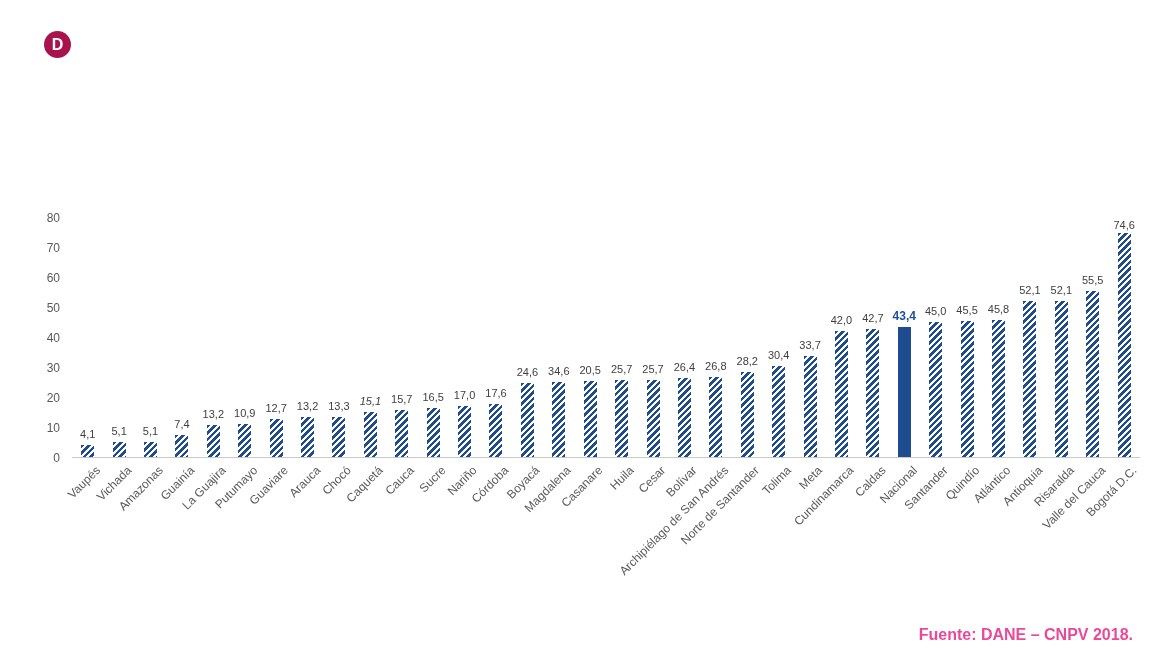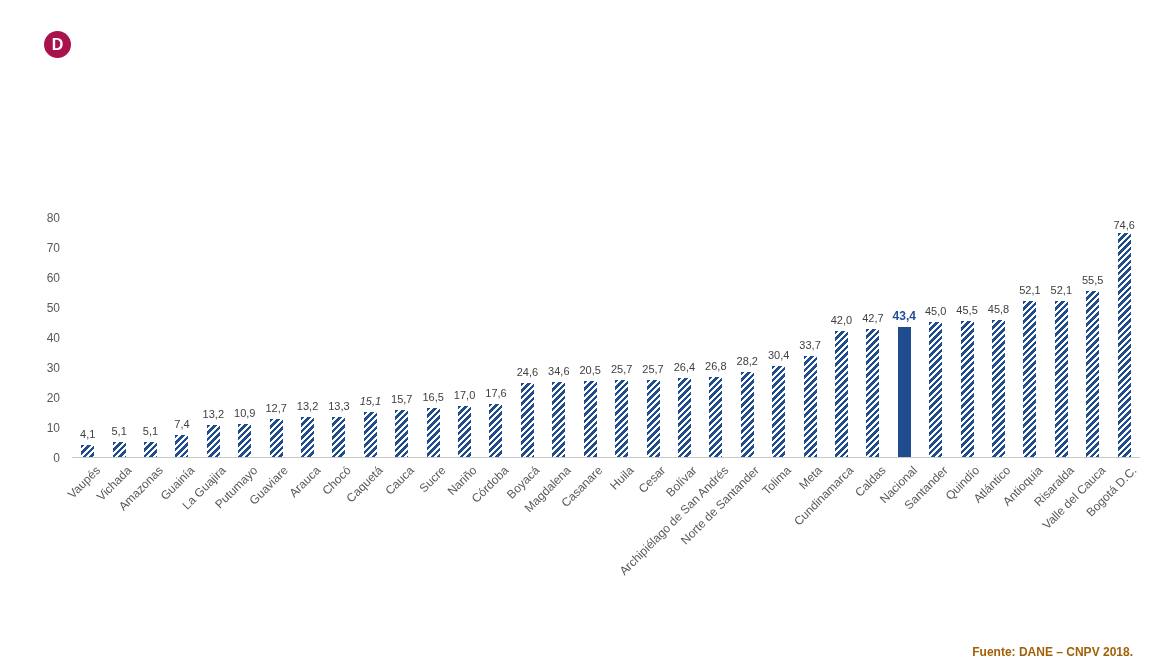--- a/index.html
+++ b/index.html
@@ -38,22 +38,22 @@
        background:repeating-linear-gradient(135deg, var(--bar-blue) 0 2.5px, #ffffff 2.5px 4.6px);}
   .bar.solid{background:var(--bar-blue);}
   .val{position:absolute; left:50%; transform:translateX(-50%); font-size:11px;
        color:var(--value-gray); white-space:nowrap; line-height:12px;}
   .val.hval{font-weight:700; color:var(--title-blue); font-size:12px;}
   .xlab{position:absolute; top:calc(100% + 7px); right:50%; margin-right:-6px;
         transform:rotate(-45deg); transform-origin:100% 0; white-space:nowrap;
         font-size:12px; color:var(--text-gray); line-height:13px;}
 
   
-  .source{position:absolute; right:37px; top:645px; font-size:12px; font-weight:700;
-          color:#a16207;}
+  .source{position:absolute; right:37px; top:626px; font-size:16px; font-weight:700;
+          color:#ec4899;}
 </style>
 </head>
 <body>
 
 <div class="page">
 
   <div class="header">
     <div class="logo">D</div>
   </div>
 

